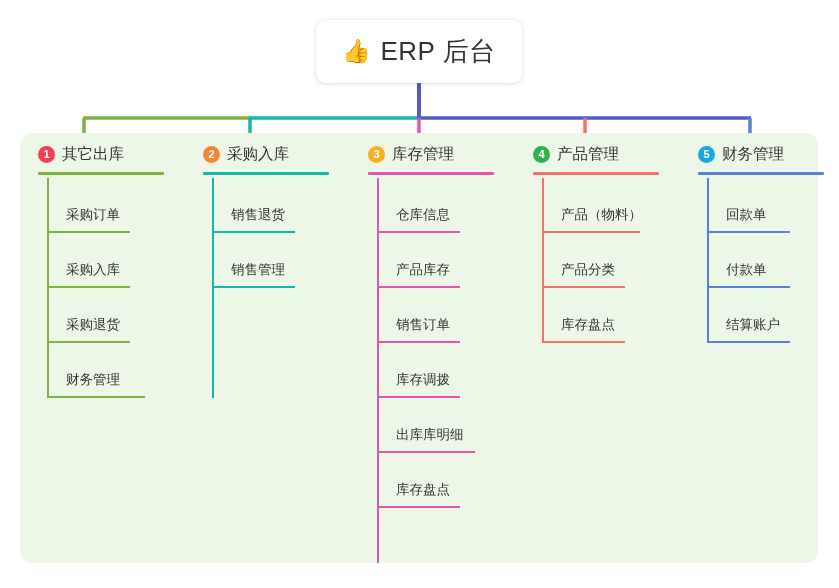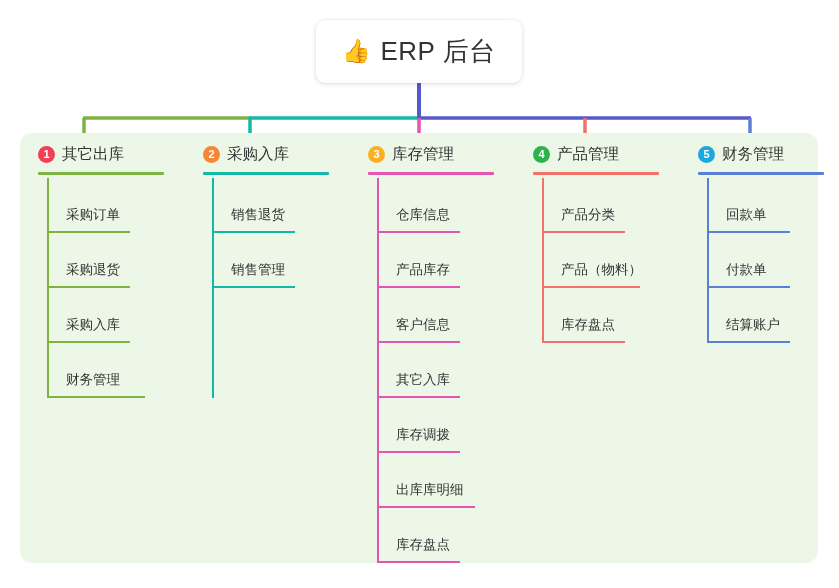--- a/index.html
+++ b/index.html
@@ -185,25 +185,25 @@
           <span class="col-title">其它出库</span>
           <div class="col-rule" style="background: rgb(124, 179, 66); top: 39px;"></div>
         </div>
         <div class="col-items">
           <div class="spine" style="background: rgb(124, 179, 66); height: 220px;"></div>
           <div class="leaf">
             <span class="leaf-text">采购订单</span>
             <div class="leaf-rule" style="background: rgb(124, 179, 66);"></div>
           </div>
           <div class="leaf">
+            <span class="leaf-text">采购入库</span>
+            <div class="leaf-rule" style="background: rgb(124, 179, 66);"></div>
+          </div>
+          <div class="leaf">
             <span class="leaf-text">采购退货</span>
-            <div class="leaf-rule" style="background: rgb(124, 179, 66);"></div>
-          </div>
-          <div class="leaf">
-            <span class="leaf-text">采购入库</span>
             <div class="leaf-rule" style="background: rgb(124, 179, 66);"></div>
           </div>
           <div class="leaf">
             <span class="leaf-text">财务管理</span>
             <div class="leaf-rule wide" style="background: rgb(124, 179, 66);"></div>
           </div>
         </div>
       </div>
       <div class="column col-1">
         <div class="col-header">
@@ -233,25 +233,21 @@
           <div class="spine" style="background: rgb(228, 85, 177); height: 385px;"></div>
           <div class="leaf">
             <span class="leaf-text">仓库信息</span>
             <div class="leaf-rule" style="background: rgb(228, 85, 177);"></div>
           </div>
           <div class="leaf">
             <span class="leaf-text">产品库存</span>
             <div class="leaf-rule" style="background: rgb(228, 85, 177);"></div>
           </div>
           <div class="leaf">
-            <span class="leaf-text">客户信息</span>
-            <div class="leaf-rule" style="background: rgb(228, 85, 177);"></div>
-          </div>
-          <div class="leaf">
-            <span class="leaf-text">其它入库</span>
+            <span class="leaf-text">销售订单</span>
             <div class="leaf-rule" style="background: rgb(228, 85, 177);"></div>
           </div>
           <div class="leaf">
             <span class="leaf-text">库存调拨</span>
             <div class="leaf-rule" style="background: rgb(228, 85, 177);"></div>
           </div>
           <div class="leaf">
             <span class="leaf-text">出库库明细</span>
             <div class="leaf-rule wide" style="background: rgb(228, 85, 177);"></div>
           </div>
@@ -263,26 +259,26 @@
       </div>
       <div class="column col-3">
         <div class="col-header">
           <span class="badge" style="background: rgb(46, 178, 76);">4</span>
           <span class="col-title">产品管理</span>
           <div class="col-rule" style="background: rgb(244, 112, 106); top: 39px;"></div>
         </div>
         <div class="col-items">
           <div class="spine" style="background: rgb(244, 112, 106); height: 165px;"></div>
           <div class="leaf">
+            <span class="leaf-text">产品（物料）</span>
+            <div class="leaf-rule wide" style="background: rgb(244, 112, 106);"></div>
+          </div>
+          <div class="leaf">
             <span class="leaf-text">产品分类</span>
             <div class="leaf-rule" style="background: rgb(244, 112, 106);"></div>
-          </div>
-          <div class="leaf">
-            <span class="leaf-text">产品（物料）</span>
-            <div class="leaf-rule wide" style="background: rgb(244, 112, 106);"></div>
           </div>
           <div class="leaf">
             <span class="leaf-text">库存盘点</span>
             <div class="leaf-rule" style="background: rgb(244, 112, 106);"></div>
           </div>
         </div>
       </div>
       <div class="column col-4">
         <div class="col-header">
           <span class="badge" style="background: rgb(25, 168, 224);">5</span>

